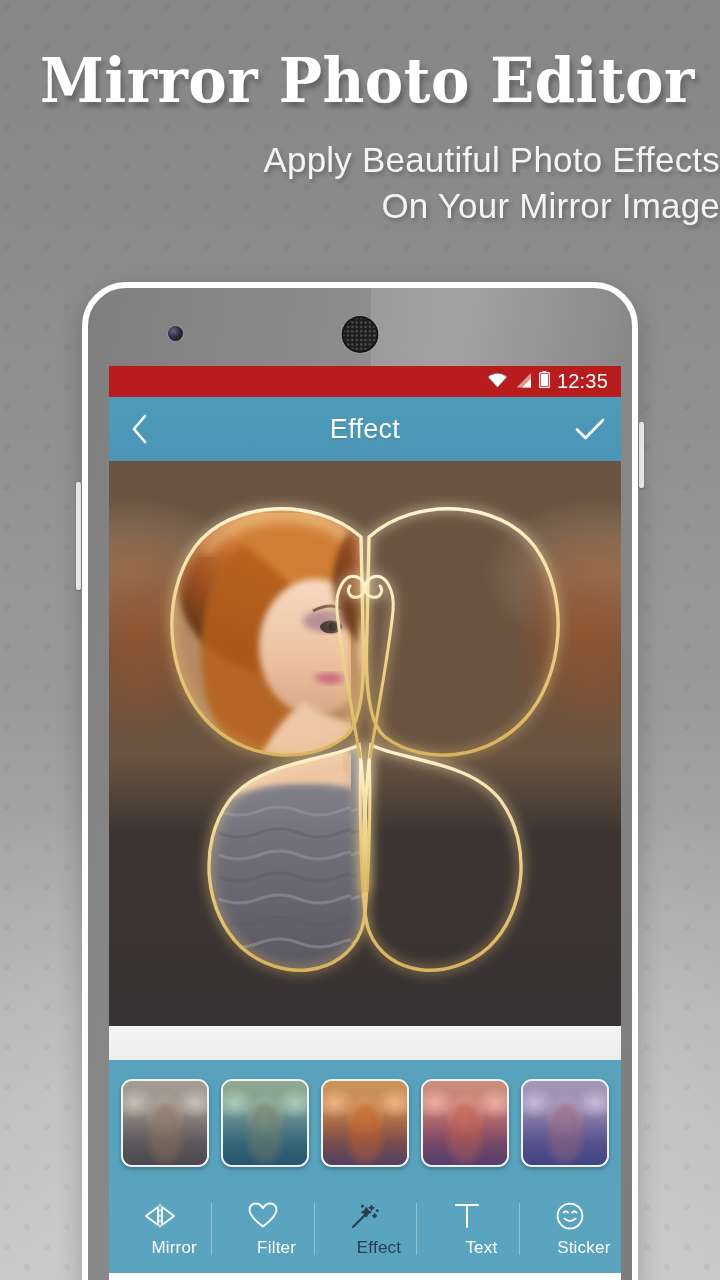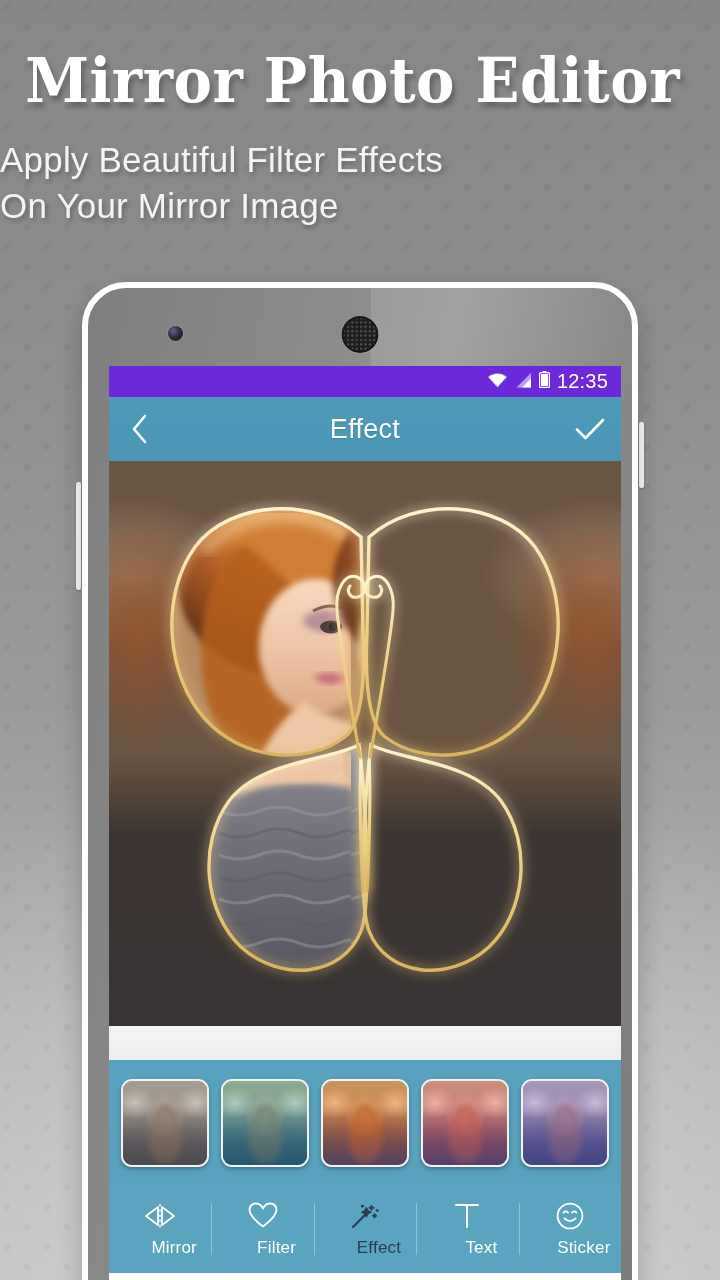--- a/index.html
+++ b/index.html
@@ -20,21 +20,21 @@
   #bg-dots {
     position:absolute; inset:0;
     background-image:
       radial-gradient(circle at 7px 7px, rgba(0,0,0,0.045) 3.2px, rgba(0,0,0,0) 3.6px),
       radial-gradient(circle at 27px 27px, rgba(0,0,0,0.045) 3.2px, rgba(0,0,0,0) 3.6px);
     background-size: 40px 40px, 40px 40px;
     opacity:.9;
   }
 
   
-  #headings { position:absolute; top:0; left:0; width:720px; text-align:left; }
+  #headings { position:absolute; top:0; left:0; width:720px; text-align:right; }
   #app-title {
     font-family:"DejaVu Serif", serif;
     font-weight:700;
     font-size:62px;
     letter-spacing:0.5px;
     color:#ffffff;
     margin-top:48px;
     line-height:1.05;
     text-shadow: 3px 5px 5px rgba(0,0,0,0.28);
     transform: scaleX(0.93);
@@ -94,21 +94,21 @@
     position:absolute; left:21px; top:78px;
     width:512px; height:932px;
     background:#ffffff;
     overflow:hidden;
     display:flex; flex-direction:column;
   }
 
   
   #statusbar {
     height:31px; flex:0 0 31px;
-    background:#6d28d9;
+    background:#b91c1c;
     display:flex; align-items:center; justify-content:flex-end;
     padding-right:13px; gap:7px;
   }
   #status-time { color:#fff; font-size:20px; letter-spacing:0.2px; }
   .st-ico { display:block; }
 
   
   #appbar {
     height:64px; flex:0 0 64px;
     background:linear-gradient(180deg,#4e9ab9 0%,#4b96b6 100%);
@@ -203,21 +203,21 @@
 </style>
 </head>
 <body>
 
 <div id="bg">
   <div id="bg-dots"></div>
 </div>
 
 <div id="headings">
   <div id="app-title">Mirror Photo Editor</div>
-  <div id="tagline1" class="tagline">Apply Beautiful Filter Effects</div>
+  <div id="tagline1" class="tagline">Apply Beautiful Photo Effects</div>
   <div id="tagline2" class="tagline">On Your Mirror Image</div>
 </div>
 
 <div class="side-btn" id="side-btn-left"></div>
 <div class="side-btn" id="side-btn-right"></div>
 
 <div id="phone">
   <div id="phone-gloss"></div>
   <div id="cam"></div>
   <div id="speaker"></div>

